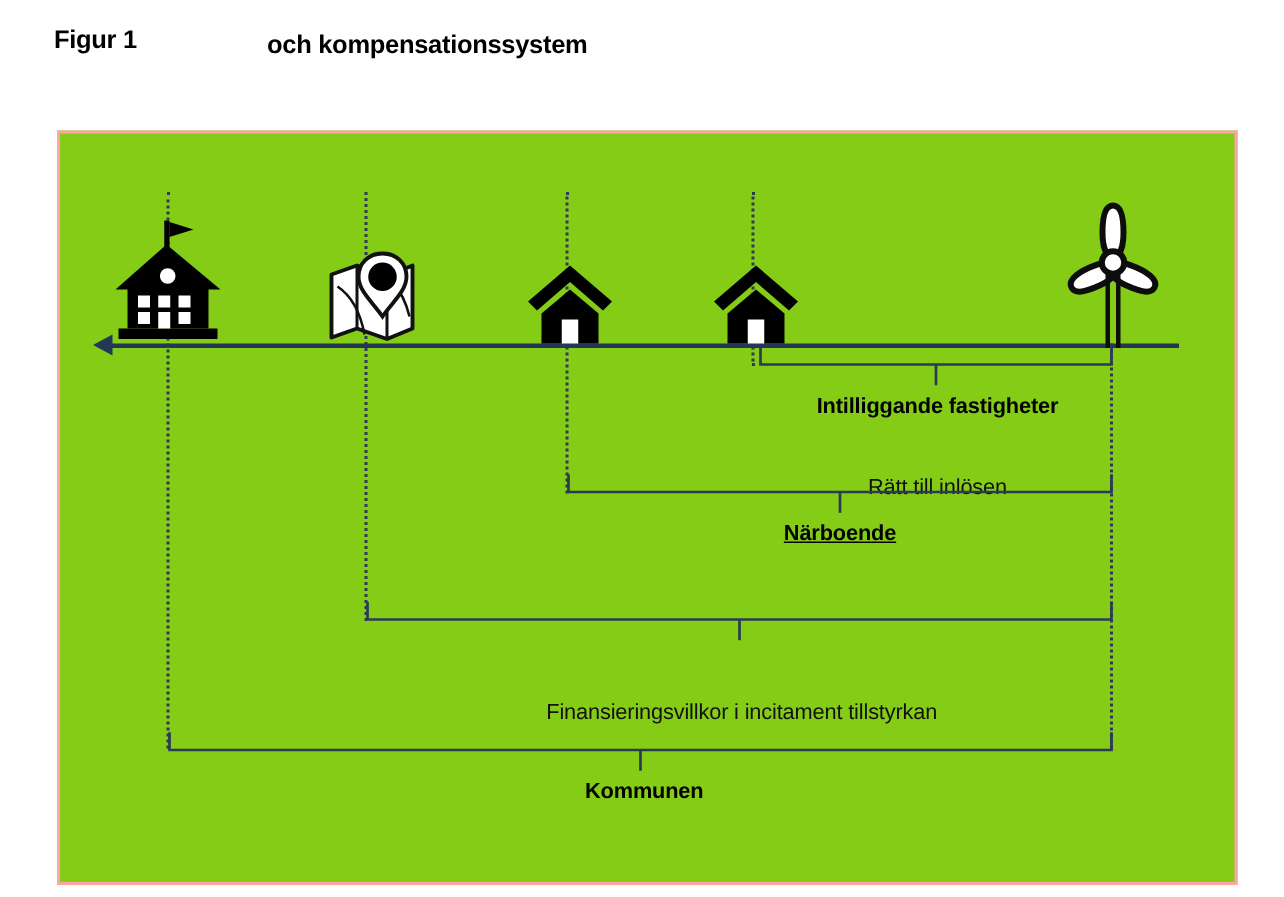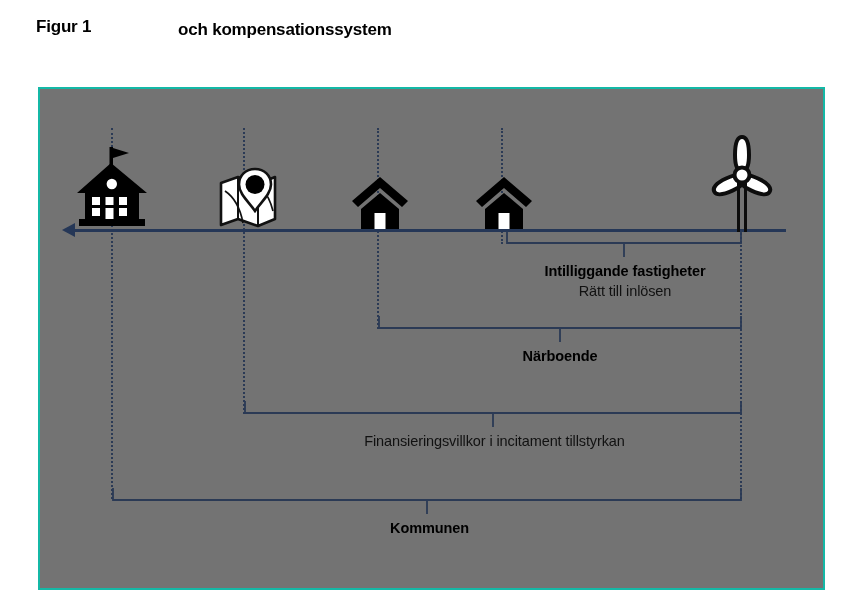--- a/index.html
+++ b/index.html
@@ -48,22 +48,22 @@
     display: block;
   }
 
   
   #figure-frame {
     position: absolute;
     left: 38px;
     top: 87px;
     width: 787px;
     height: 503px;
-    border: 2px solid #14b8a6;
-    background: #737373;
+    border: 2px solid #fca5a5;
+    background: #84cc16;
     box-sizing: border-box;
   }
 
   
   .stage {
     position: absolute;
     left: 0;
     top: 0;
     width: 100%;
     height: 100%;
@@ -122,20 +122,21 @@
     letter-spacing: -0.1px;
     color: #000000;
   }
   .bracket-label .bl-sub {
     display: block;
     font-size: 14.5px;
     font-weight: normal;
     line-height: 20px;
     letter-spacing: -0.1px;
     color: #111111;
+    margin-top: 34px;
   }
 </style>
 </head>
 <body>
 
 <div id="figure-heading">
   <div id="figure-number">Figur 1</div>
   <div id="figure-title">
     <span class="title-line">och kompensationssystem</span>
   </div>
@@ -247,21 +248,21 @@
     <div class="bracket-label" style="left:445px; top:172px; width:280px;">
       <span class="bl-title">Intilliggande fastigheter</span>
       <span class="bl-sub">Rätt till inlösen</span>
     </div>
 
     <div class="bracket" style="left:337px; top:226px;">
       <svg width="368" height="28" viewBox="0 0 368 28">
         <path d="M2 2 L2 13 L183 13 L183 26 M183 13 L364 13 L364 2" fill="none" stroke="#2b3a55" stroke-width="1.8" stroke-linecap="square"></path>
       </svg>
     </div>
-    <div class="bracket-label" style="left:380px; top:257px; width:280px;">
+    <div class="bracket-label" style="left:380px; top:257px; width:280px;text-decoration:underline;">
       <span class="bl-title">Närboende</span>
     </div>
 
     <div class="bracket" style="left:203px; top:311px;">
       <svg width="502" height="28" viewBox="0 0 502 28">
         <path d="M2 2 L2 13 L250 13 L250 26 M250 13 L498 13 L498 2" fill="none" stroke="#2b3a55" stroke-width="1.8" stroke-linecap="square"></path>
       </svg>
     </div>
     <div class="bracket-label" style="left:312px; top:342px; width:285px;">
       <span class="bl-sub">Finansieringsvillkor i incitament tillstyrkan</span>

